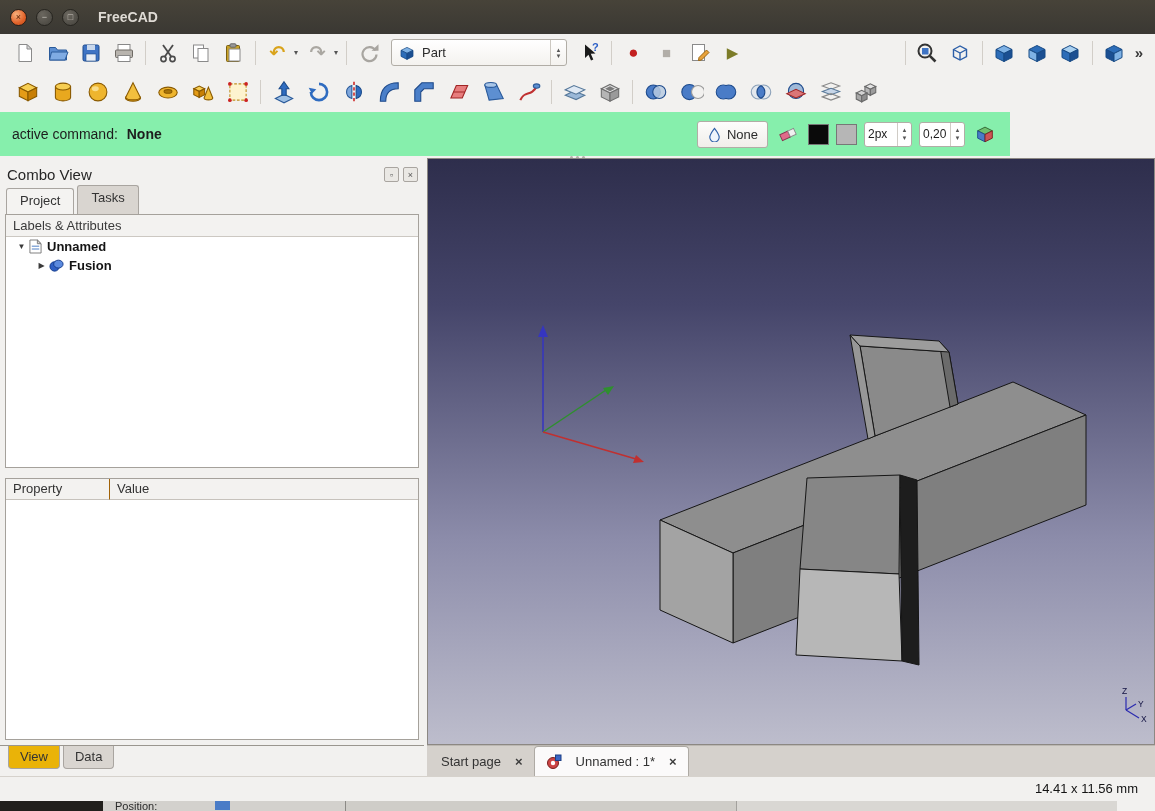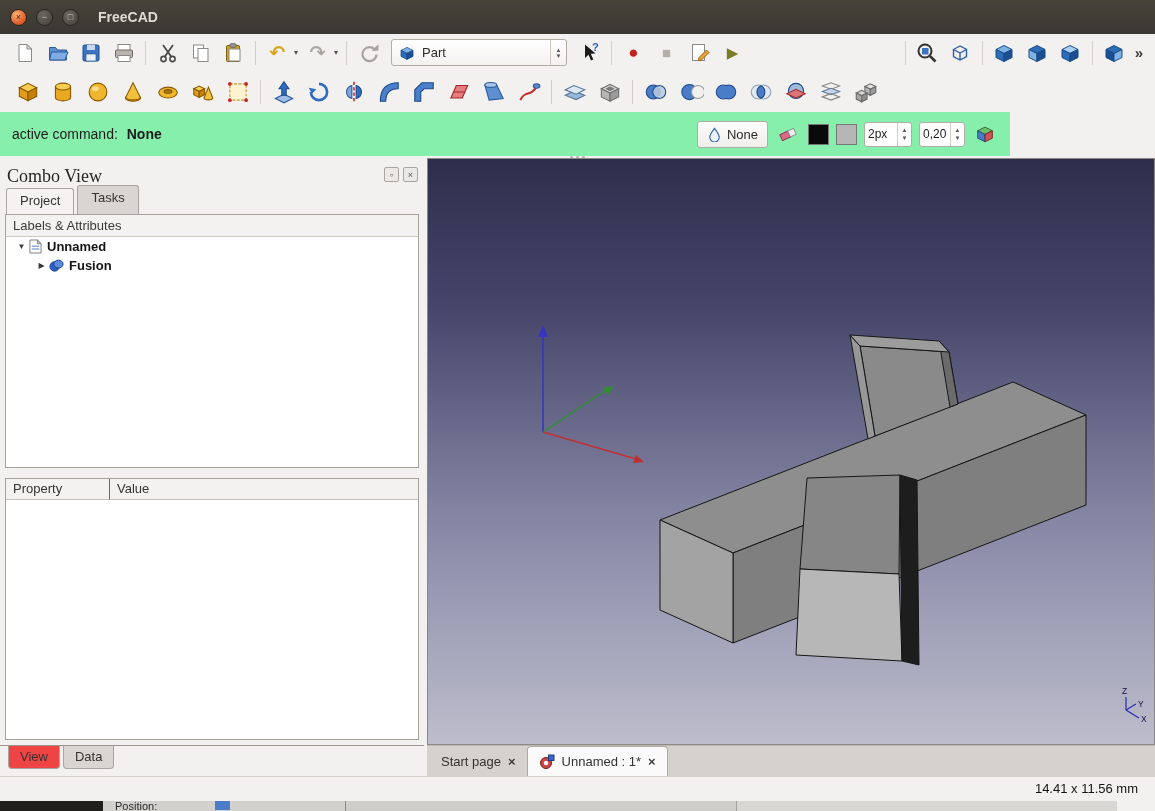--- a/index.html
+++ b/index.html
@@ -43,21 +43,21 @@
   .icon-btn{width:26px;height:26px;display:flex;align-items:center;justify-content:center;}
   .swatch{width:21px;height:21px;border:1px solid #777;box-sizing:border-box;}
   .spin{height:25px;box-sizing:border-box;border:1px solid #b1ada6;border-radius:3px;background:#fff;
     display:flex;align-items:stretch;font-size:12px;color:#1d1d1d;}
   .spin .val{display:flex;align-items:center;padding:0 3px;overflow:hidden;white-space:nowrap;}
   .spin .arrows{width:13px;border-left:1px solid #d0ccc6;display:flex;flex-direction:column;
     align-items:center;justify-content:center;font-size:6px;color:#555;line-height:1.4;}
 
   
   .dock{position:absolute;left:0;top:156px;width:424px;height:620px;background:#f2f1ef;}
-  .dock-title{position:absolute;left:7px;top:10px;font-size:18px;color:#262626;font-family:Liberation Serif, serif;}
+  .dock-title{position:absolute;left:7px;top:10px;font-size:15px;color:#262626;}
   .dock-ic{position:absolute;top:11px;width:15px;height:15px;box-sizing:border-box;border:1px solid #a9a5a0;
     border-radius:2px;background:#eae8e4;display:flex;align-items:center;justify-content:center;font-size:9px;color:#555;}
   .dock-ic.float{right:25px;}
   .dock-ic.closed{right:6px;}
   .dock-tabs{position:absolute;left:6px;top:33px;display:flex;align-items:flex-end;height:25px;}
   .dtab{box-sizing:border-box;height:29px;padding:4px 13px 0;font-size:13px;color:#333;
     border:1px solid #a9a5a0;border-bottom:none;border-radius:3px 3px 0 0;background:#d9d5d0;margin-right:3px;}
   .dtab.active{background:#f4f3f1;height:26px;}
   .panel{position:absolute;left:5px;width:414px;box-sizing:border-box;background:#fff;border:1px solid #a5a19b;}
   .tree-panel{top:58px;height:254px;}
@@ -69,35 +69,35 @@
   .prop-panel{top:322px;height:262px;}
   .prop-header{display:flex;height:21px;}
   .prop-cell{box-sizing:border-box;border-right:1px solid #a16207;border-bottom:1px solid #c6c2bc;
     background:#f3f2f0;font-size:13px;color:#333;padding:2px 7px;}
   .prop-cell.c1{width:104px;flex:none;}
   .prop-cell.c2{flex:1;border-right:none;}
   .dock-bottom{position:absolute;left:0;bottom:0;width:424px;height:31px;box-sizing:border-box;
     border-top:1px solid #9a968f;display:flex;align-items:flex-start;padding-left:8px;background:#f2f1ef;}
   .btab{box-sizing:border-box;padding:3px 11px 4px;font-size:13px;color:#333;background:#d9d5d0;
     border:1px solid #a9a5a0;border-top:none;border-radius:0 0 4px 4px;margin-right:3px;}
-  .btab.active{background:#ef4444;text-align:right;}
+  .btab.active{background:#eab308;text-align:right;}
 
   
   .viewport{position:absolute;left:427px;top:158px;width:728px;height:587px;box-sizing:border-box;
     border:1px solid #8c8883;
     background:linear-gradient(180deg,#2e2e4c 0%,#45456a 25%,#8c8caa 65%,#bdbdcc 100%);}
   .viewport svg{display:block;}
   .grip{position:absolute;left:570px;top:155px;width:20px;height:6px;}
   .grip::before{content:"";display:block;margin-top:1px;width:3px;height:3px;border-radius:50%;
     background:#b3afa8;box-shadow:6px 0 #b3afa8,12px 0 #b3afa8;}
 
   
   .vtabbar{position:absolute;left:427px;top:745px;width:728px;height:31px;box-sizing:border-box;
     background:#d5d1cc;border-top:1px solid #bcb8b2;display:flex;align-items:flex-end;padding-left:3px;}
-  .vtab{box-sizing:border-box;height:30px;display:flex;align-items:center;gap:7px;padding:0 11px;
+  .vtab{box-sizing:border-box;height:30px;display:flex;align-items:center;gap:14px;padding:0 11px;
     font-size:13px;color:#333;}
   .vtab.active{background:#fbfafa;border:1px solid #aeaaa4;border-bottom:none;border-radius:4px 4px 0 0;}
   .vtab .x{font-weight:bold;font-size:13px;color:#3c3c3c;}
 
   
   .statusbar{position:absolute;left:0;top:776px;width:1155px;height:25px;box-sizing:border-box;
     background:#f2f1ef;border-top:1px solid #d6d2cc;}
   .dims{position:absolute;right:17px;top:4px;font-size:13px;color:#141414;}
   .strip{position:absolute;left:0;top:801px;width:1117px;height:10px;display:flex;overflow:hidden;}
   .strip .s1{width:103px;background:#211f1c;flex:none;}

